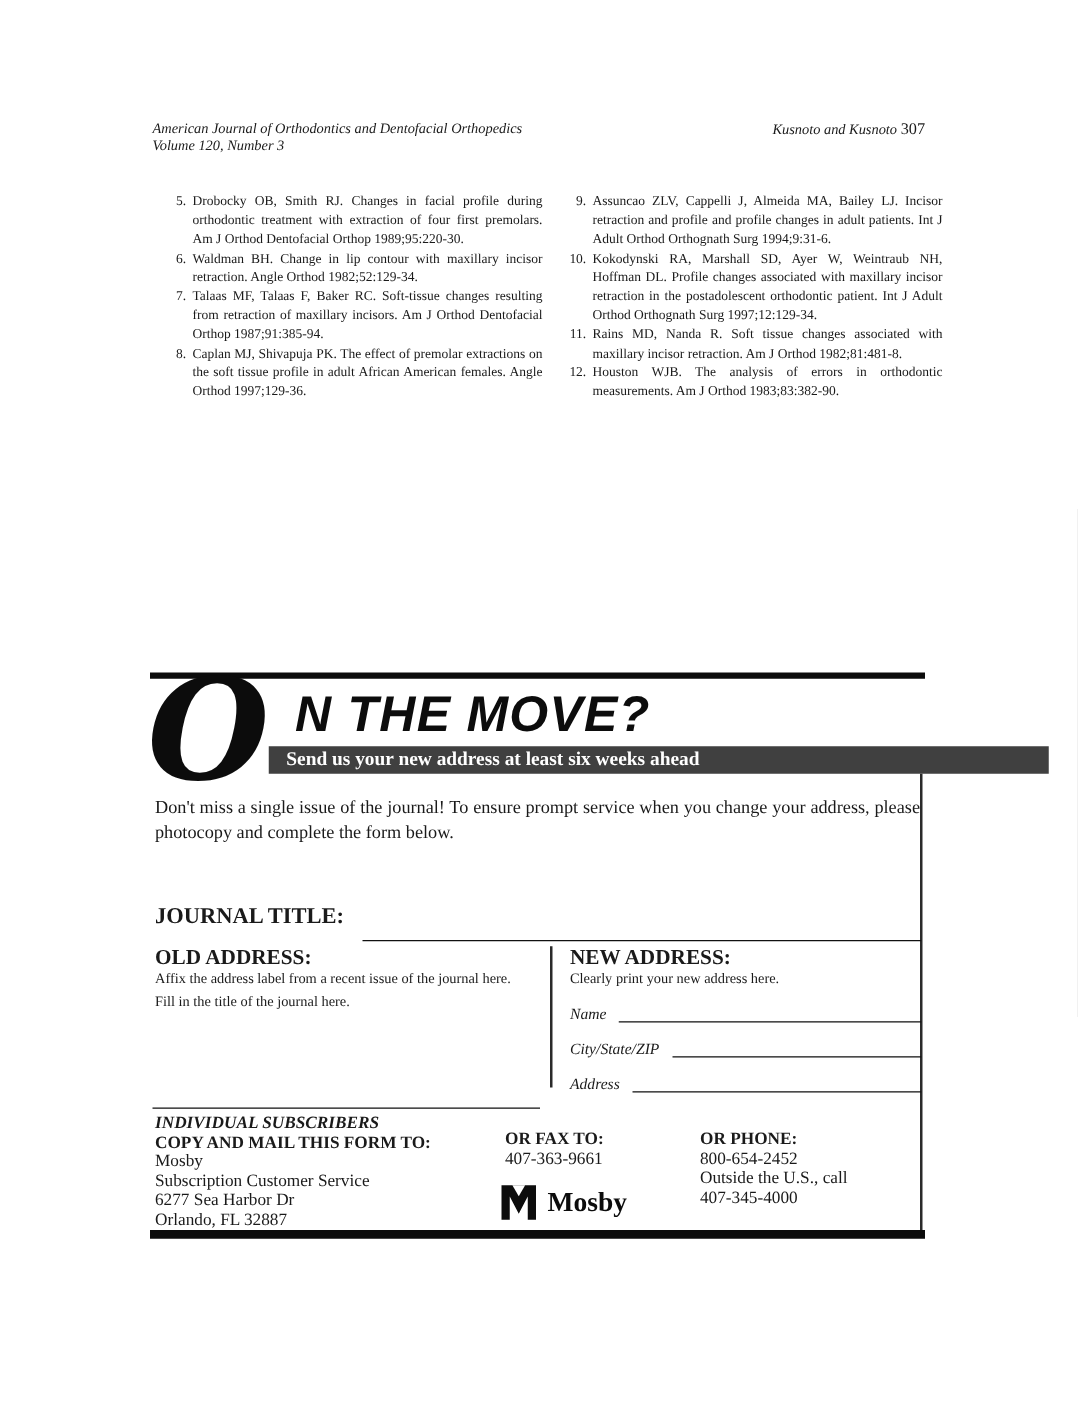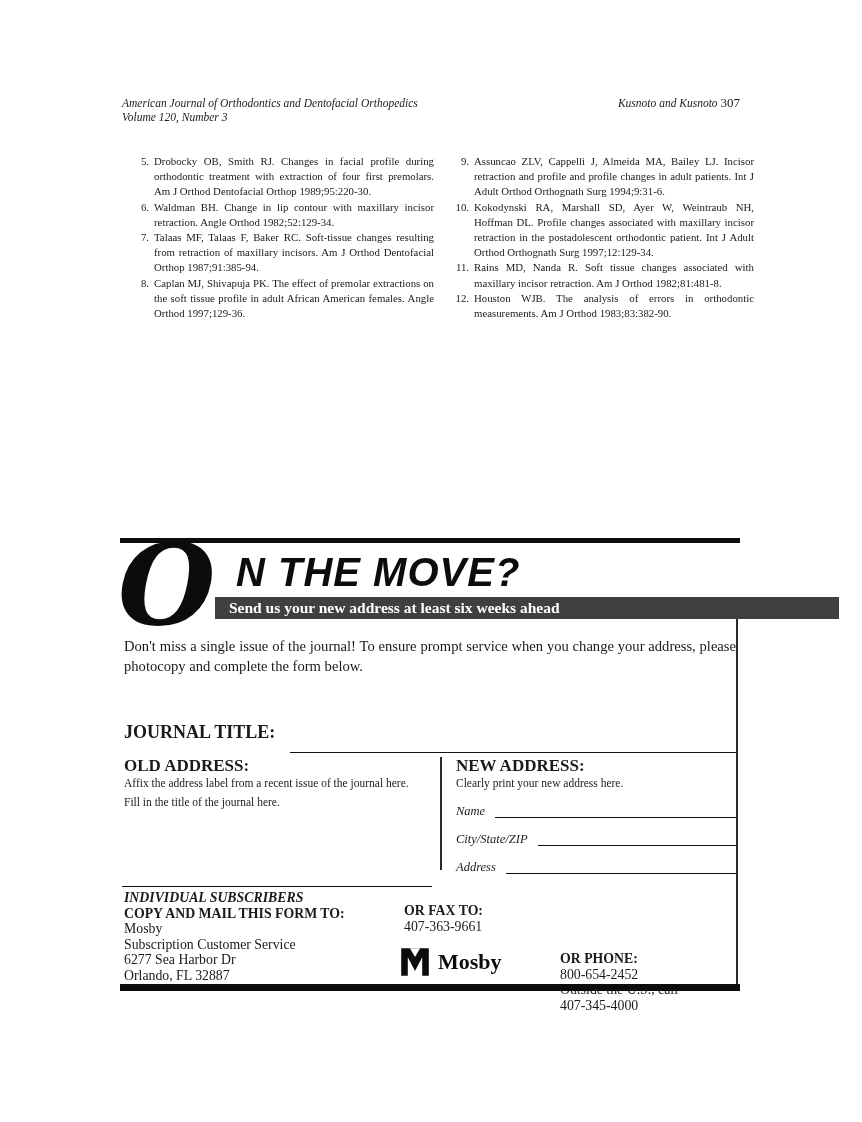--- a/index.html
+++ b/index.html
@@ -67,21 +67,21 @@
   .col-divider{position:absolute;left:440px;top:757px;width:2px;height:113px;background:#2a2a2a;}
   .field-row{display:flex;align-items:flex-end;margin-top:14px;font-size:12.5px;line-height:14px;font-style:italic;}
   .field-row .lbl{white-space:nowrap;padding-right:10px;}
   .field-row .line{flex:1;border-bottom:1.4px solid #111;height:13px;}
   
   .subs-rule{position:absolute;left:122px;top:886px;width:310px;height:0;border-top:1.6px solid #111;}
   .foot-col1{position:absolute;left:124px;top:890px;width:275px;font-size:13.8px;line-height:15.6px;}
   .foot-col1 .h1{font-weight:bold;font-style:italic;}
   .foot-col1 .h2{font-weight:bold;}
   .foot-col2{position:absolute;left:404px;top:903px;width:160px;font-size:13.8px;line-height:15.6px;}
-  .foot-col3{position:absolute;left:560px;top:903px;width:178px;font-size:13.8px;line-height:15.6px;margin-top:48px;}
+  .foot-col3{position:absolute;left:560px;top:903px;width:178px;font-size:13.8px;line-height:15.6px;}
   .bold{font-weight:bold;}
   .mosby-logo{
     position:absolute;left:400px;top:946px;
     display:flex;align-items:center;gap:8px;
   }
   .mosby-logo svg{display:block;}
   .mosby-word{font-weight:bold;font-size:22px;font-family:"Liberation Serif", serif;color:#0c0c0c;}
   .bottombar{position:absolute;left:120px;top:984px;width:620px;height:7px;background:#0c0c0c;}
 </style>
 </head>

